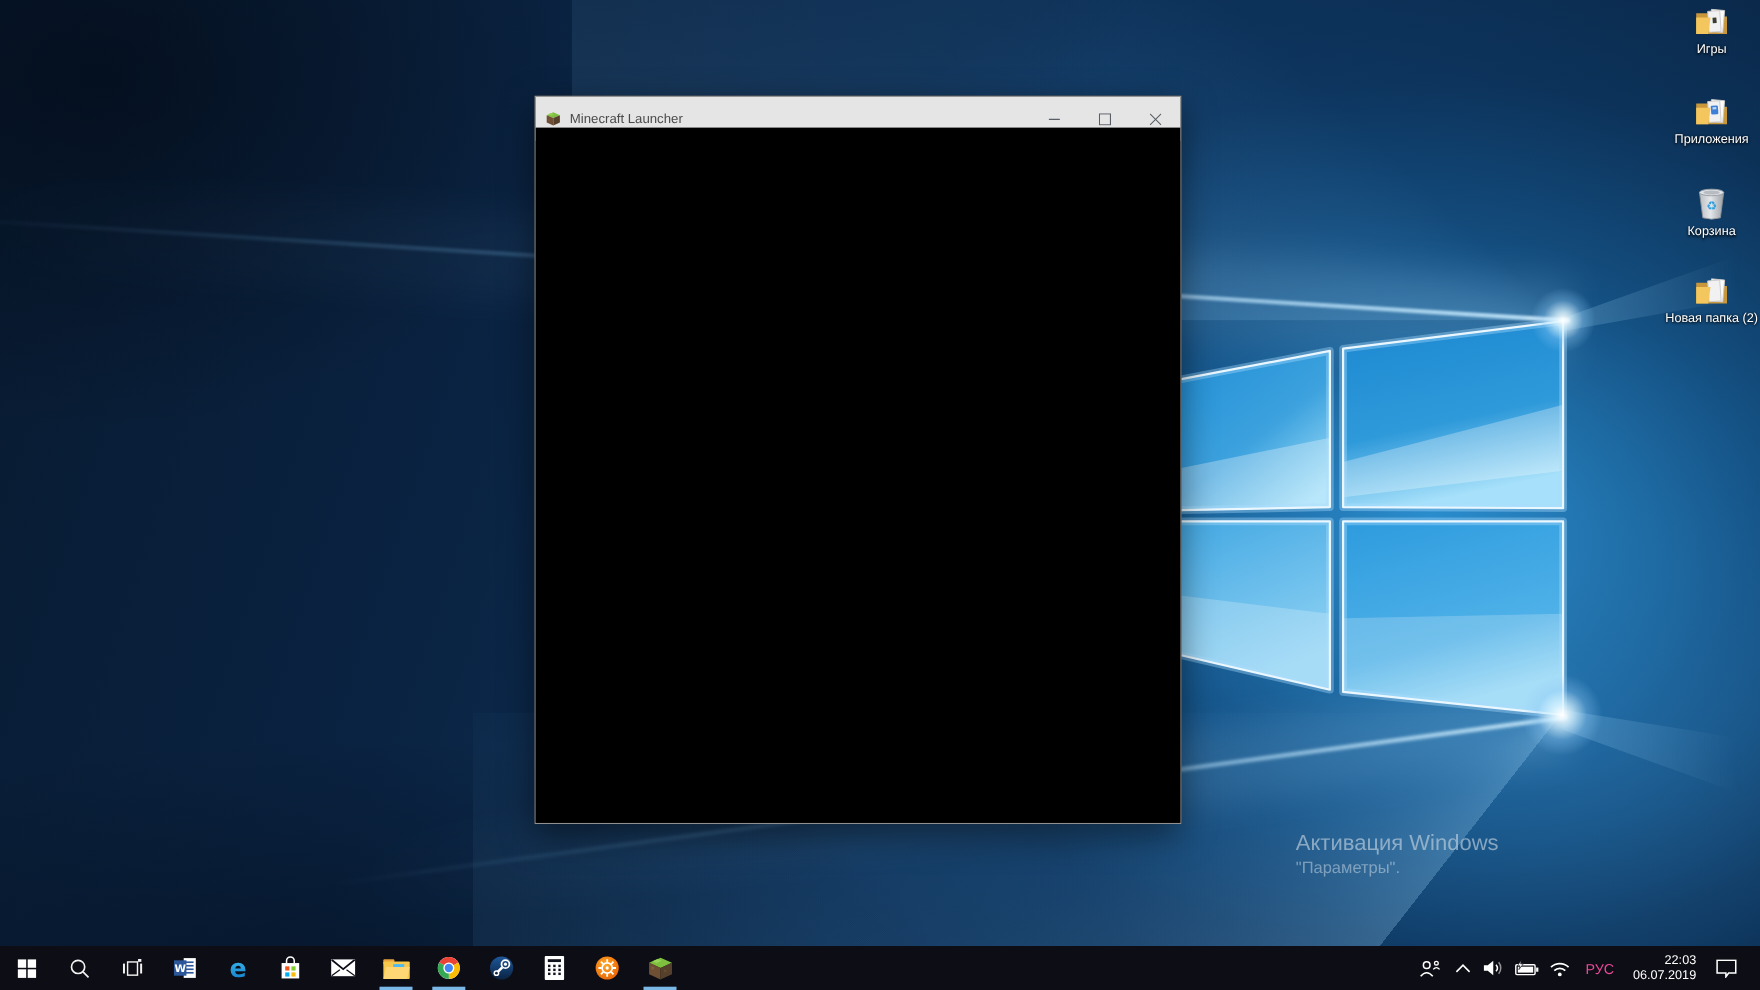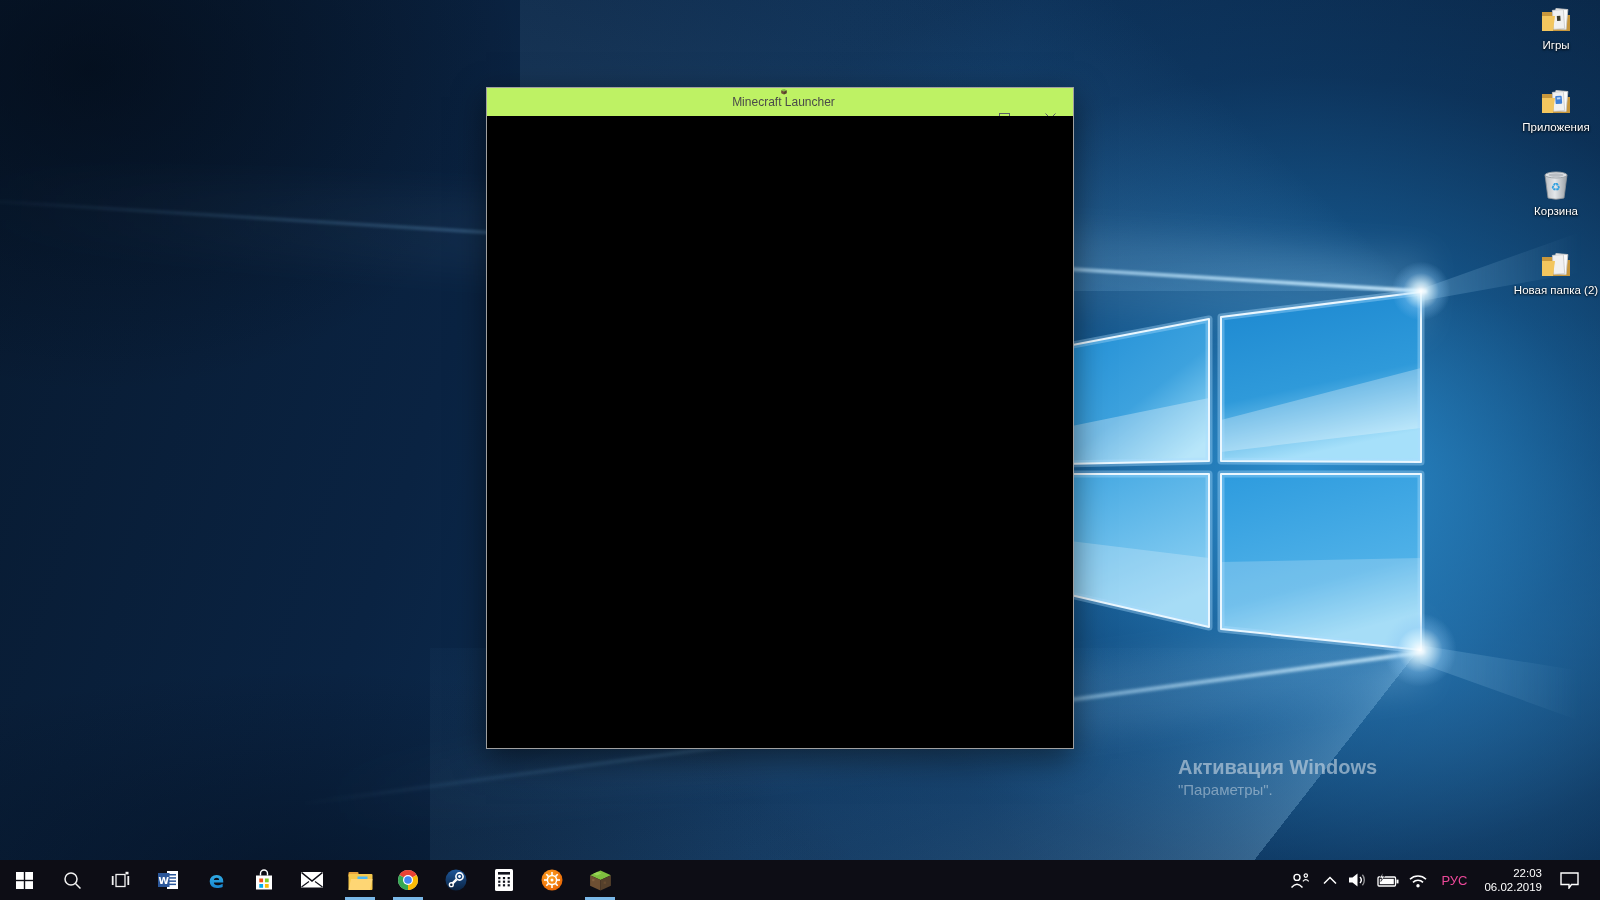--- a/index.html
+++ b/index.html
@@ -31,31 +31,31 @@
   #wedge-right-bottom{left:1420px;top:638px;width:180px;height:90px;filter:blur(5px);opacity:.35;
     background:linear-gradient(90deg, rgba(170,220,250,0.7), rgba(0,0,0,0) 90%);
     clip-path:polygon(0 8%, 100% 40%, 100% 100%, 0 28%);}
   .star{position:absolute;pointer-events:none;
     background:radial-gradient(circle, rgba(255,255,255,0.98) 0%, rgba(214,242,255,0.78) 18%, rgba(140,200,245,0.35) 40%, rgba(0,0,0,0) 65%);}
   #star-top{left:1389px;top:259px;width:64px;height:64px;}
   #star-bottom{left:1380px;top:610px;width:80px;height:80px;}
   .win-logo{position:absolute;left:0;top:0;pointer-events:none;}
   
   .activation{position:absolute;left:1178px;top:756px;color:rgba(205,218,230,0.55);}
-  .activation .a-title{font-size:20px;line-height:22px;color:rgba(205,218,230,0.6);font-weight:bold;}
+  .activation .a-title{font-size:20px;line-height:22px;color:rgba(205,218,230,0.6);}
   .activation .a-line{font-size:15px;line-height:20px;margin-top:2px;color:rgba(205,218,230,0.52);}
   
   .desk-icon{position:absolute;left:1504px;width:104px;text-align:center;cursor:default;}
   .desk-icon svg{display:block;margin:0 auto 3px auto;}
   .desk-label{font-size:11.5px;line-height:14px;color:#fff;
     text-shadow:0 1px 2.5px rgba(0,0,0,0.95), 0 0 2px rgba(0,0,0,0.6);}
   
   .window{position:absolute;left:486px;top:87px;width:588px;height:662px;box-sizing:border-box;
     background:#000;border:1px solid #a0a0a0;box-shadow:0 10px 30px rgba(0,0,0,0.5);}
-  .titlebar{height:40px;background:#bef264;display:flex;align-items:center;flex-direction:column;}
+  .titlebar{height:40px;background:#e5e5e5;display:flex;align-items:center;}
   .titlebar .app-icon{margin-left:8px;}
   .titlebar .title-text{margin-left:7px;font-size:12px;color:#4a4a4a;}
   .controls{margin-left:auto;display:flex;height:100%;}
   .ctrl{width:46px;height:100%;display:flex;align-items:center;justify-content:center;}
   .win-content{position:absolute;left:0;top:28px;right:0;bottom:0;background:#000;}
   
   .taskbar{position:absolute;left:0;bottom:0;width:1600px;height:40px;background:#0d0d15;
     display:flex;align-items:stretch;z-index:50;}
   .tb-left{display:flex;}
   .tb-btn{width:48px;display:flex;align-items:center;justify-content:center;position:relative;}
@@ -408,21 +408,21 @@
       <svg width="20" height="15" viewBox="0 0 20 15">
         <path d="M2,6.2 a11.5,11.5 0 0 1 16,0" fill="none" stroke="#fff" stroke-width="1.6"></path>
         <path d="M5,9.4 a7,7 0 0 1 10,0" fill="none" stroke="#fff" stroke-width="1.6"></path>
         <circle cx="10" cy="12.8" r="1.7" fill="#fff"></circle>
       </svg>
     </div>
     <div class="tray-item tray-lang">РУС</div>
     <div class="tray-item tray-clock">
       <div>
         <div>22:03</div>
-        <div>06.02.2019</div>
+        <div>06.07.2019</div>
       </div>
     </div>
     <div class="tray-item" style="width:38px;">
       <svg width="19" height="17" viewBox="0 0 19 17">
         <path d="M1,1 H18 V12.5 H11.5 L9,16 V12.5 H1 Z" fill="none" stroke="#fff" stroke-width="1.4"></path>
       </svg>
     </div>
   </div>
 </div>
 

